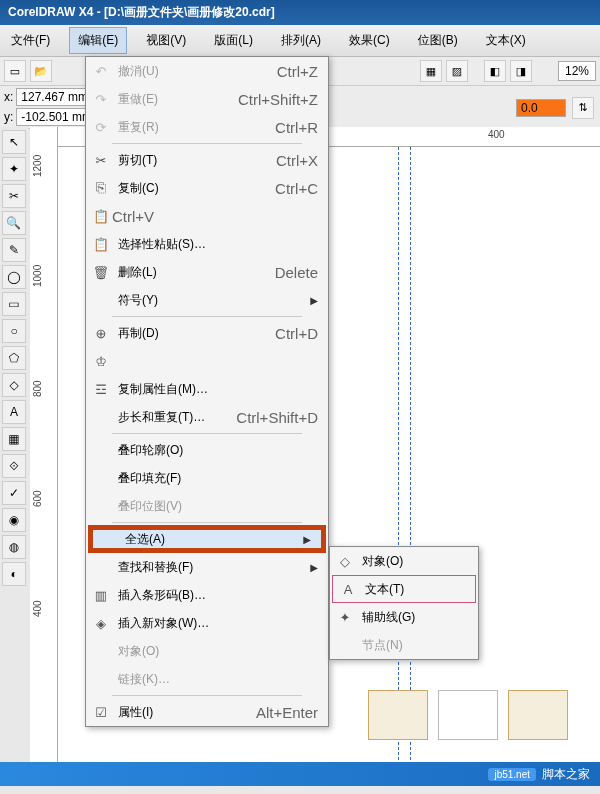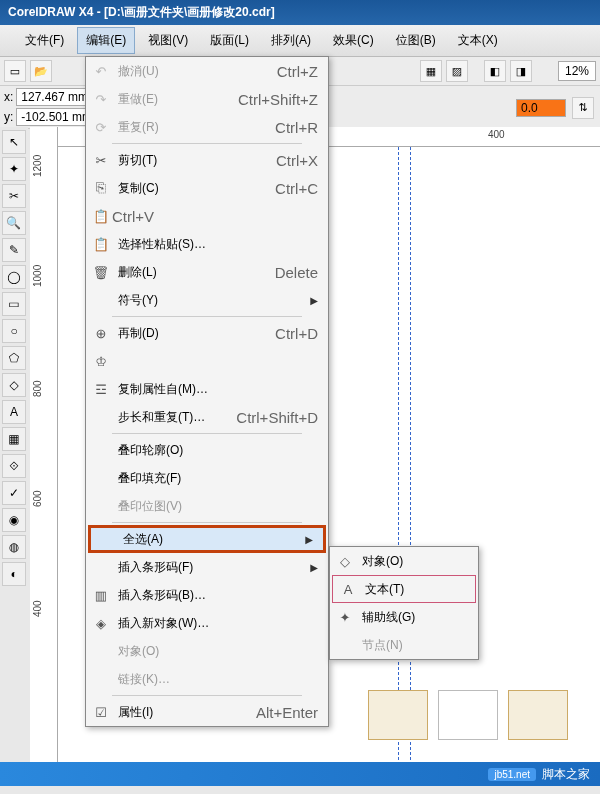--- a/index.html
+++ b/index.html
@@ -1,18 +1,18 @@
 <!DOCTYPE html>
 <html><head>
 <meta charset="utf-8">
 <style>
 * { margin: 0; padding: 0; box-sizing: border-box; font-family: "Microsoft YaHei", SimSun, sans-serif; font-size: 12px; }
 body { background: #e8e8e8; width: 600px; height: 794px; overflow: hidden; position: relative; }
 .titlebar { background: linear-gradient(#1a5799, #2666aa); color: #fff; padding: 4px 8px; font-size: 13px; font-weight: bold; }
-.menubar { background: linear-gradient(#f0f0f0, #e0e0e0); padding: 2px 16px; display: flex; gap: 4px; border-bottom: 1px solid #bbb; }
+.menubar { background: linear-gradient(#f0f0f0, #e0e0e0); padding: 2px 2px; display: flex; gap: 10px; border-bottom: 1px solid #bbb; }
 .menubar span { padding: 4px 8px; border: 1px solid transparent; cursor: pointer; }
 .menubar span.active { background: #d0e0f0; border: 1px solid #88aacc; }
 .toolbar { background: #ececec; padding: 3px 4px; display: flex; gap: 4px; align-items: center; border-bottom: 1px solid #ccc; }
 .tool-btn { width: 22px; height: 22px; border: 1px solid #ccc; background: #f5f5f5; display: flex; align-items: center; justify-content: center; font-size: 11px; }
 .coords { background: #ececec; padding: 2px 4px; border-bottom: 1px solid #ccc; font-size: 11px; display: flex; flex-direction: column; gap: 2px; width: 110px; }
 .coords div { display: flex; align-items: center; gap: 3px; }
 .input-box { background: #fff; border: 1px solid #aaa; padding: 1px 4px; min-width: 50px; height: 18px; display: inline-flex; align-items: center; }
 .zoom-box { background: #fff; border: 1px solid #aaa; padding: 7px 6px; height: 20px; display: flex; align-items: center; margin-left: 8px; }
 .top-row { display: flex; background: #ececec; }
 .pct-input { background: #f97316; border: 1px solid #aaa; padding: 1px 4px; width: 50px; height: 18px; }
@@ -27,21 +27,21 @@
 .thumb { position: absolute; width: 60px; height: 50px; background: #f5eedc; border: 1px solid #ccaa66; }
 .dropdown { position: absolute; left: 85px; top: 56px; width: 244px; background: #f4f4f4; border: 1px solid #888; box-shadow: 2px 2px 6px rgba(0,0,0,0.3); }
 .dd-item { display: flex; align-items: center; height: 28px; padding: 0 10px 0 4px; }
 .dd-item .icon { width: 22px; text-align: center; font-size: 13px; color: #555; }
 .dd-item .label { flex: 1; padding-left: 6px; }
 .dd-item .shortcut { color: #666; font-size: 15px; }
 .dd-item .arrow { color: #333; font-size: 10px; }
 .dd-item.disabled { color: #999; }
 .dd-item.disabled .icon { color: #bbb; }
 .dd-item.hover { background: #d8e8f8; border: 1px solid #88aacc; height: 28px; margin: 0; border-left: none; }
-.dd-item.boxed { border: 3px solid #c2410c; margin: 0 2px; }
+.dd-item.boxed { border: 5px solid #c2410c; margin: 0 2px; }
 .dd-sep { height: 1px; background: #ccc; margin: 2px 26px 2px 26px; }
 .submenu { position: absolute; left: 329px; top: 546px; width: 150px; background: #f4f4f4; border: 1px solid #888; box-shadow: 2px 2px 6px rgba(0,0,0,0.3); }
 .submenu .dd-item.boxed { border: 1px solid #cc5577; }
 .footer { position: absolute; left: 0; right: 0; bottom: 8px; height: 24px; background: linear-gradient(90deg, #2a88dd, #1a6bc0); color: #fff; display: flex; align-items: center; justify-content: flex-end; padding: 0 10px; font-size: 12px; }
 .footer .logo-badge { background: #4499ee; border-radius: 3px; padding: 1px 6px; margin-right: 6px; font-size: 10px; }
 </style>
 </head>
 <body>
 
 <div class="titlebar">
@@ -211,21 +211,21 @@
       <span class="label">叠印位图(V)</span>
     </div>
     <div class="dd-sep"></div>
     <div class="dd-item hover boxed">
       <span class="icon"></span>
       <span class="label">全选(A)</span>
       <span class="arrow">▶</span>
     </div>
     <div class="dd-item">
       <span class="icon"></span>
-      <span class="label">插入条形码(F)</span>
+      <span class="label">查找和替换(F)</span>
       <span class="arrow">▶</span>
     </div>
     <div class="dd-item">
       <span class="icon">▥</span>
       <span class="label">插入条形码(B)…</span>
     </div>
     <div class="dd-item">
       <span class="icon">◈</span>
       <span class="label">插入新对象(W)…</span>
     </div>

